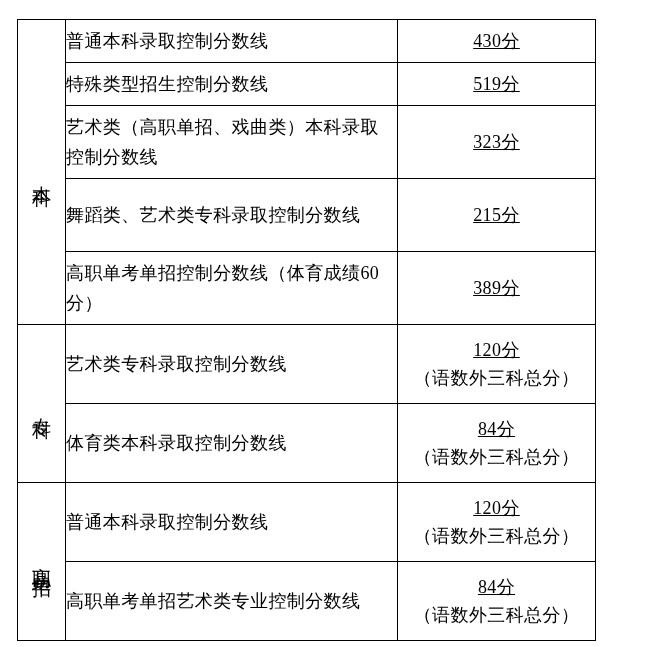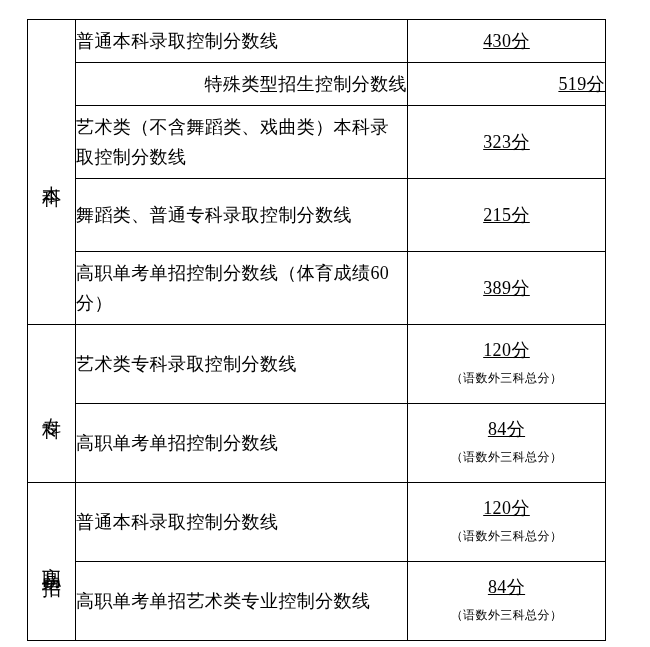--- a/index.html
+++ b/index.html
@@ -17,21 +17,21 @@
   .sheet {
     position: relative;
     width: 650px;
     height: 647px;
     box-sizing: border-box;
   }
   table.score-table {
     border-collapse: collapse;
     table-layout: fixed;
     width: 578px;
-    margin-left: 27px;
+    margin-left: 17px;
     margin-top: 19px;
   }
   table.score-table td {
     border: 1px solid #000000;
     padding: 0;
     vertical-align: middle;
   }
   col.c-group { width: 48px; }
   col.c-name  { width: 332px; }
   col.c-score { width: 198px; }
@@ -63,24 +63,24 @@
     text-align: center;
     padding: 7px 6px;
     letter-spacing: 0.4px;
   }
   .score-main {
     display: block;
     text-decoration: underline;
   }
   .score-sub {
     display: block;
-    font-size: 12px;
+    font-size: 18px;
   }
   .r1 td { height: 42px; }
-  .r2 td { height: 42px; text-align: right; }
+  .r2 td { height: 42px; }
   .r3 td { height: 72px; }
   .r4 td { height: 72px; }
   .r5 td { height: 72px; }
   .r6 td { height: 78px; }
   .r7 td { height: 78px; }
   .r8 td { height: 78px; }
   .r9 td { height: 78px; }
 </style>
 </head>
 <body>
@@ -103,28 +103,28 @@
       </tr>
 
       <tr class="r2">
         <td class="name-cell">特殊类型招生控制分数线</td>
         <td class="score-cell">
           <span class="score-main">519分</span>
         </td>
       </tr>
 
       <tr class="r3">
-        <td class="name-cell">艺术类（不含舞蹈类、戏曲类）本科录取控制分数线</td>
+        <td class="name-cell">艺术类（高职单招、戏曲类）本科录取控制分数线</td>
         <td class="score-cell">
           <span class="score-main">323分</span>
         </td>
       </tr>
 
       <tr class="r4">
-        <td class="name-cell">舞蹈类、普通专科录取控制分数线</td>
+        <td class="name-cell">舞蹈类、艺术类专科录取控制分数线</td>
         <td class="score-cell">
           <span class="score-main">215分</span>
         </td>
       </tr>
 
       <tr class="r5">
         <td class="name-cell">高职单考单招控制分数线（体育成绩60分）</td>
         <td class="score-cell">
           <span class="score-main">389分</span>
         </td>
@@ -133,21 +133,21 @@
       <tr class="r6">
         <td class="group-cell" rowspan="2"><span>专科</span></td>
         <td class="name-cell">艺术类专科录取控制分数线</td>
         <td class="score-cell">
           <span class="score-main">120分</span>
           <span class="score-sub">（语数外三科总分）</span>
         </td>
       </tr>
 
       <tr class="r7">
-        <td class="name-cell">高职单考单招控制分数线</td>
+        <td class="name-cell">体育类本科录取控制分数线</td>
         <td class="score-cell">
           <span class="score-main">84分</span>
           <span class="score-sub">（语数外三科总分）</span>
         </td>
       </tr>
 
       <tr class="r8">
         <td class="group-cell" rowspan="2"><span>高职单招</span></td>
         <td class="name-cell">普通本科录取控制分数线</td>
         <td class="score-cell">

